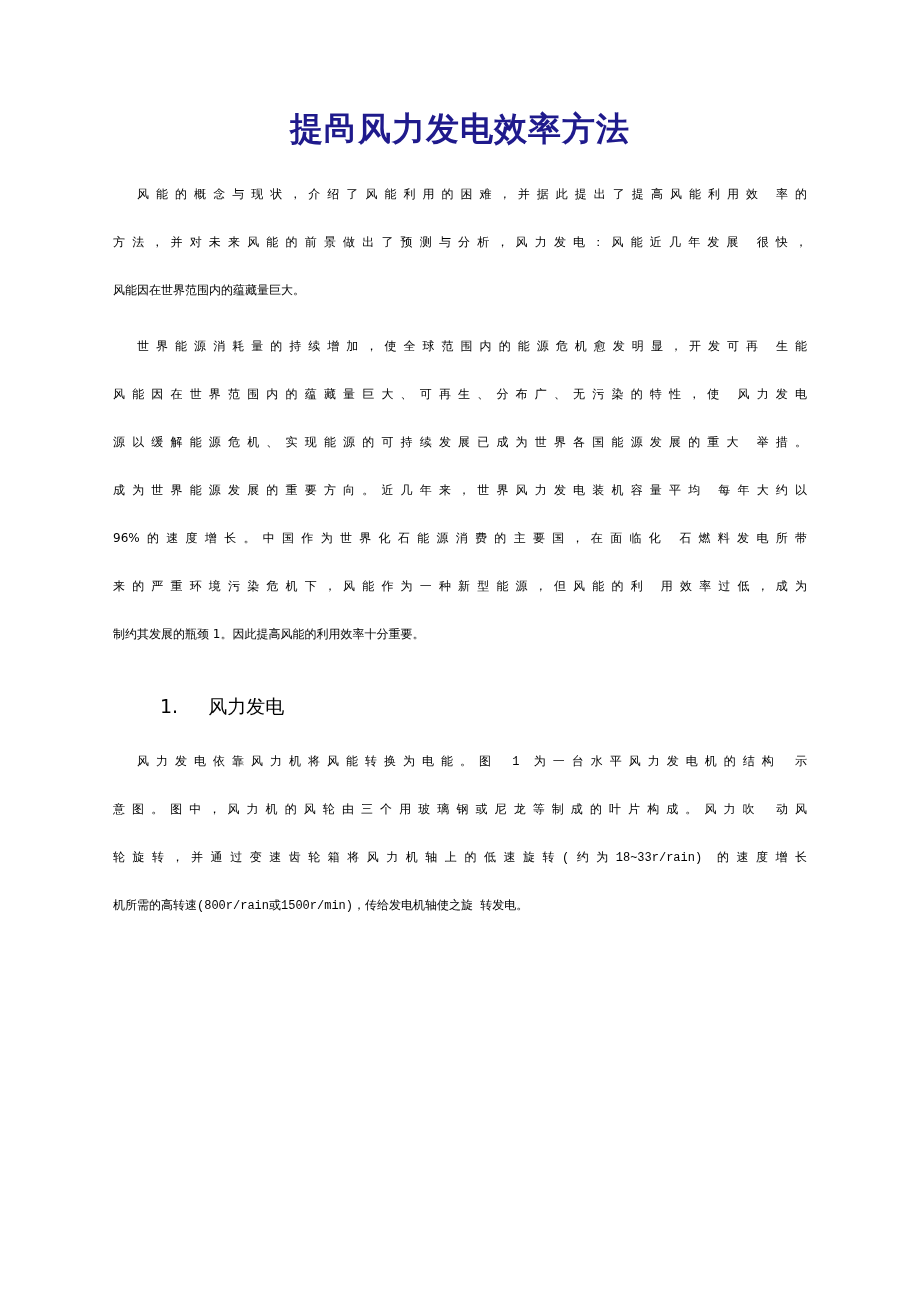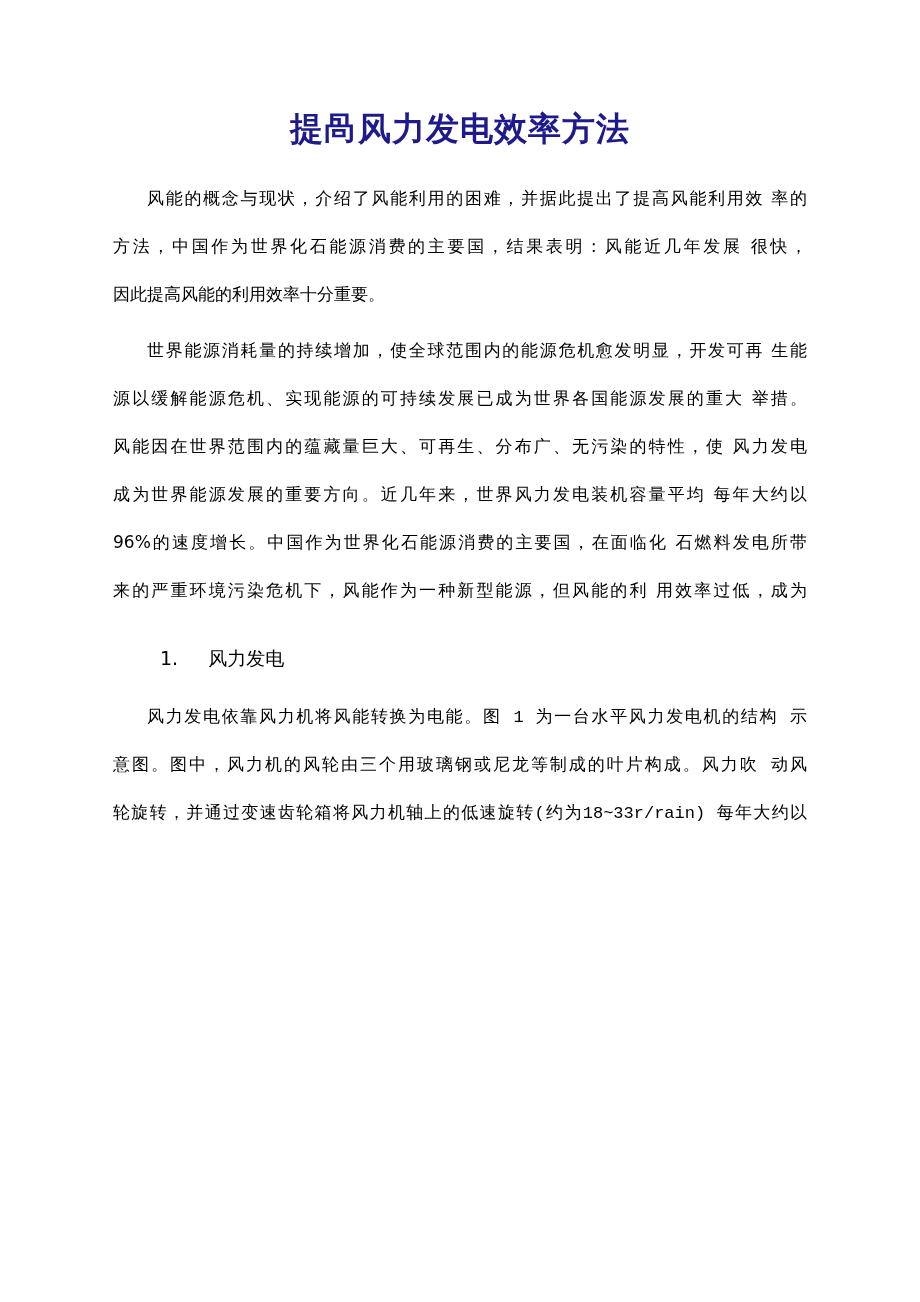--- a/index.html
+++ b/index.html
@@ -32,22 +32,22 @@
     font-weight: bold;
     letter-spacing: 1px;
     color: var(--title-color, #1f1a8c);
   }
   .block { margin: 0; }
   .para { margin-top: 8px; }
   .heading { margin-top: 14px; }
   .heading + .para { margin-top: 18px; font-family: Liberation Mono, monospace; }
   .line {
     height: 48px;
-    line-height: 36px;
-    font-size: 17px;
+    line-height: 28px;
+    font-size: 12px;
     text-align: justify;
     text-align-last: justify;
     white-space: normal;
   }
   .line.first { text-indent: 2em; }
   .line.last {
     text-align: left;
     text-align-last: left;
   }
   .heading {
@@ -63,32 +63,34 @@
 </style>
 </head>
 <body>
 
 <div class="page">
   <div class="content">
     <h1 class="doc-title">提咼风力发电效率方法</h1>
     <div id="blocks">
         <div class="block para">
           <div class="line first">风能的概念与现状，介绍了风能利用的困难，并据此提出了提高风能利用效 率的</div>
-          <div class="line">方法，中国作为世界化石能源消费的主要国，结果表明：风能近几年发展 很快，</div>
-          <div class="line last">因此提高风能的利用效率十分重要。</div>
+          <div class="line">方法，并对未来风能的前景做出了预测与分析，风力发电：风能近几年发展 很快，</div>
+          <div class="line last">风能因在世界范围内的蕴藏量巨大。</div>
         </div>
         <div class="block para">
           <div class="line first">世界能源消耗量的持续增加，使全球范围内的能源危机愈发明显，开发可再 生能</div>
+          <div class="line">风能因在世界范围内的蕴藏量巨大、可再生、分布广、无污染的特性，使 风力发电</div>
           <div class="line">源以缓解能源危机、实现能源的可持续发展已成为世界各国能源发展的重大 举措。</div>
-          <div class="line">风能因在世界范围内的蕴藏量巨大、可再生、分布广、无污染的特性，使 风力发电</div>
           <div class="line">成为世界能源发展的重要方向。近几年来，世界风力发电装机容量平均 每年大约以</div>
           <div class="line">96%的速度增长。中国作为世界化石能源消费的主要国，在面临化 石燃料发电所带</div>
           <div class="line">来的严重环境污染危机下，风能作为一种新型能源，但风能的利 用效率过低，成为</div>
+          <div class="line last">制约其发展的瓶颈 1。因此提高风能的利用效率十分重要。</div>
         </div>
         <div class="block heading"><span class="h-num">1.</span><span class="h-label">风力发电</span></div>
         <div class="block para">
           <div class="line first">风力发电依靠风力机将风能转换为电能。图 1 为一台水平风力发电机的结构 示</div>
           <div class="line">意图。图中，风力机的风轮由三个用玻璃钢或尼龙等制成的叶片构成。风力吹 动风</div>
-          <div class="line">轮旋转，并通过变速齿轮箱将风力机轴上的低速旋转(约为18~33r/rain) 每年大约以</div>
+          <div class="line">轮旋转，并通过变速齿轮箱将风力机轴上的低速旋转(约为18~33r/rain) 的速度增长</div>
+          <div class="line last">机所需的高转速(800r/rain或1500r/min)，传给发电机轴使之旋 转发电。</div>
         </div>
       </div>
   </div>
 </div>
 
 </body></html>

